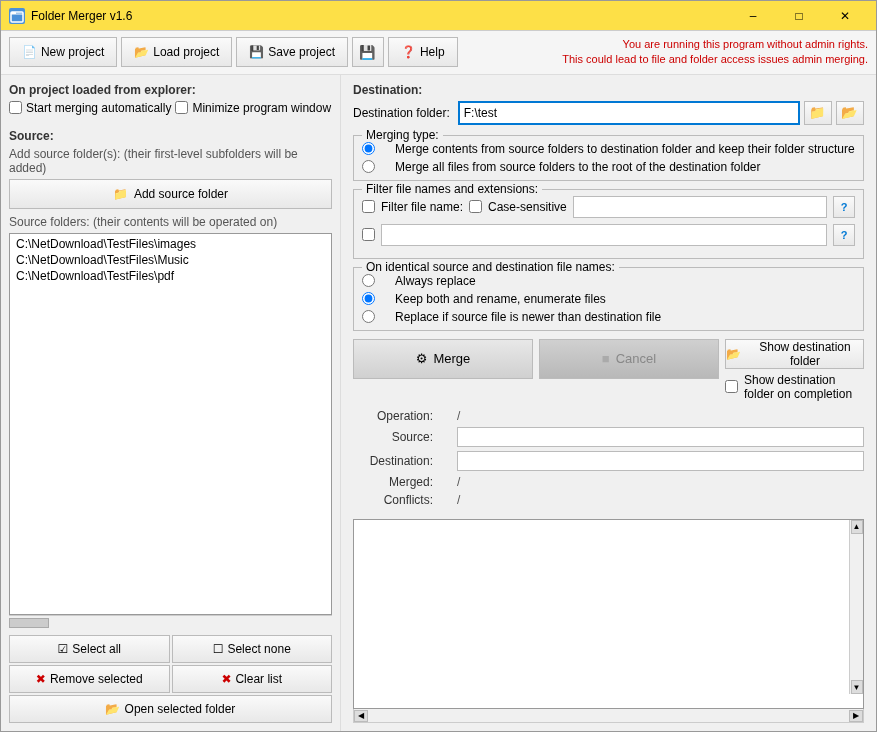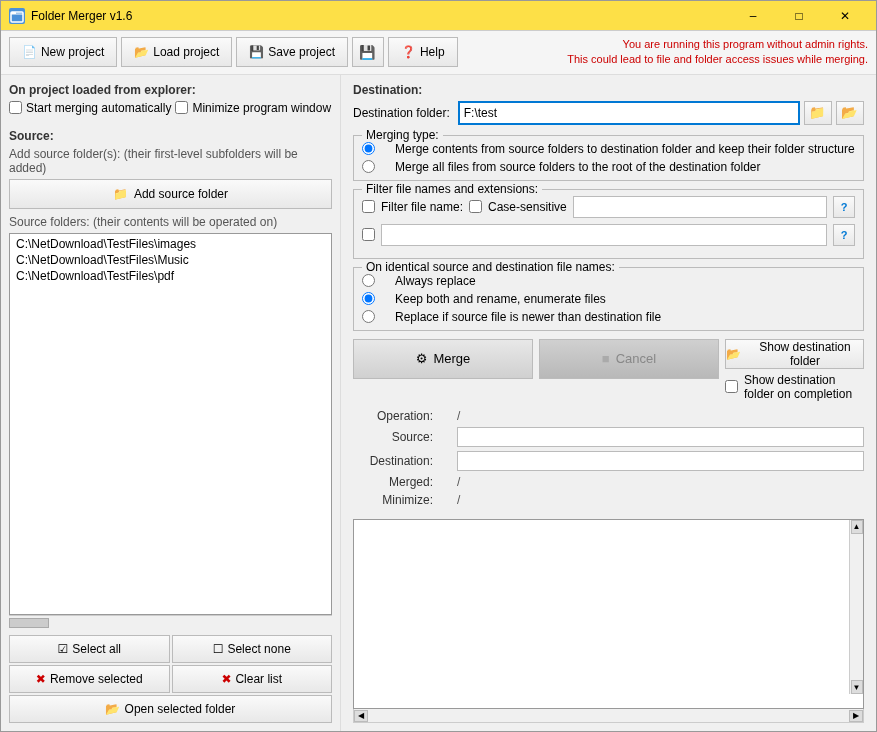--- a/index.html
+++ b/index.html
@@ -416,21 +416,21 @@
     </button>
     <button class="toolbar-icon-btn">
       <span>💾</span>
     </button>
     <button class="toolbar-btn">
       <span>❓</span>
       <span>Help</span>
     </button>
     <div class="warning-text">
       <div>You are running this program without admin rights.</div>
-      <div>This could lead to file and folder access issues while merging.</div>
+      <div>This could lead to file and folder access issues admin merging.</div>
     </div>
   </div>
 
   <div class="main-content">
 
     <div class="left-panel">
       <div class="section-label">On project loaded from explorer:</div>
       <div class="checkbox-row">
         <div class="checkbox-item">
           <input type="checkbox" style="">
@@ -589,21 +589,21 @@
         </div>
         <div class="progress-row">
           <span class="progress-label">Destination:</span>
           <input type="text" class="progress-input" value="" style="">
         </div>
         <div class="progress-row">
           <span class="progress-label">Merged:</span>
           <span class="progress-value">/</span>
         </div>
         <div class="progress-row">
-          <span class="progress-label">Minimize:</span>
+          <span class="progress-label">Conflicts:</span>
           <span class="progress-value">/</span>
         </div>
       </div>
 
       <div style="flex:1; display:flex; flex-direction:column; min-height:60px;">
         <div class="log-area" style="flex:1; position:relative;">
           <div style="position:absolute; right:0; top:0; bottom:14px; width:14px; background:#f0f0f0; border-left:1px solid #ccc; display:flex; flex-direction:column; align-items:center;">
             <div style="width:12px; height:14px; background:#ddd; border:1px solid #bbb; margin-top:0; cursor:pointer; display:flex; align-items:center; justify-content:center; font-size:8px;">▲</div>
             <div style="flex:1;"></div>
             <div style="width:12px; height:14px; background:#ddd; border:1px solid #bbb; cursor:pointer; display:flex; align-items:center; justify-content:center; font-size:8px;">▼</div>

